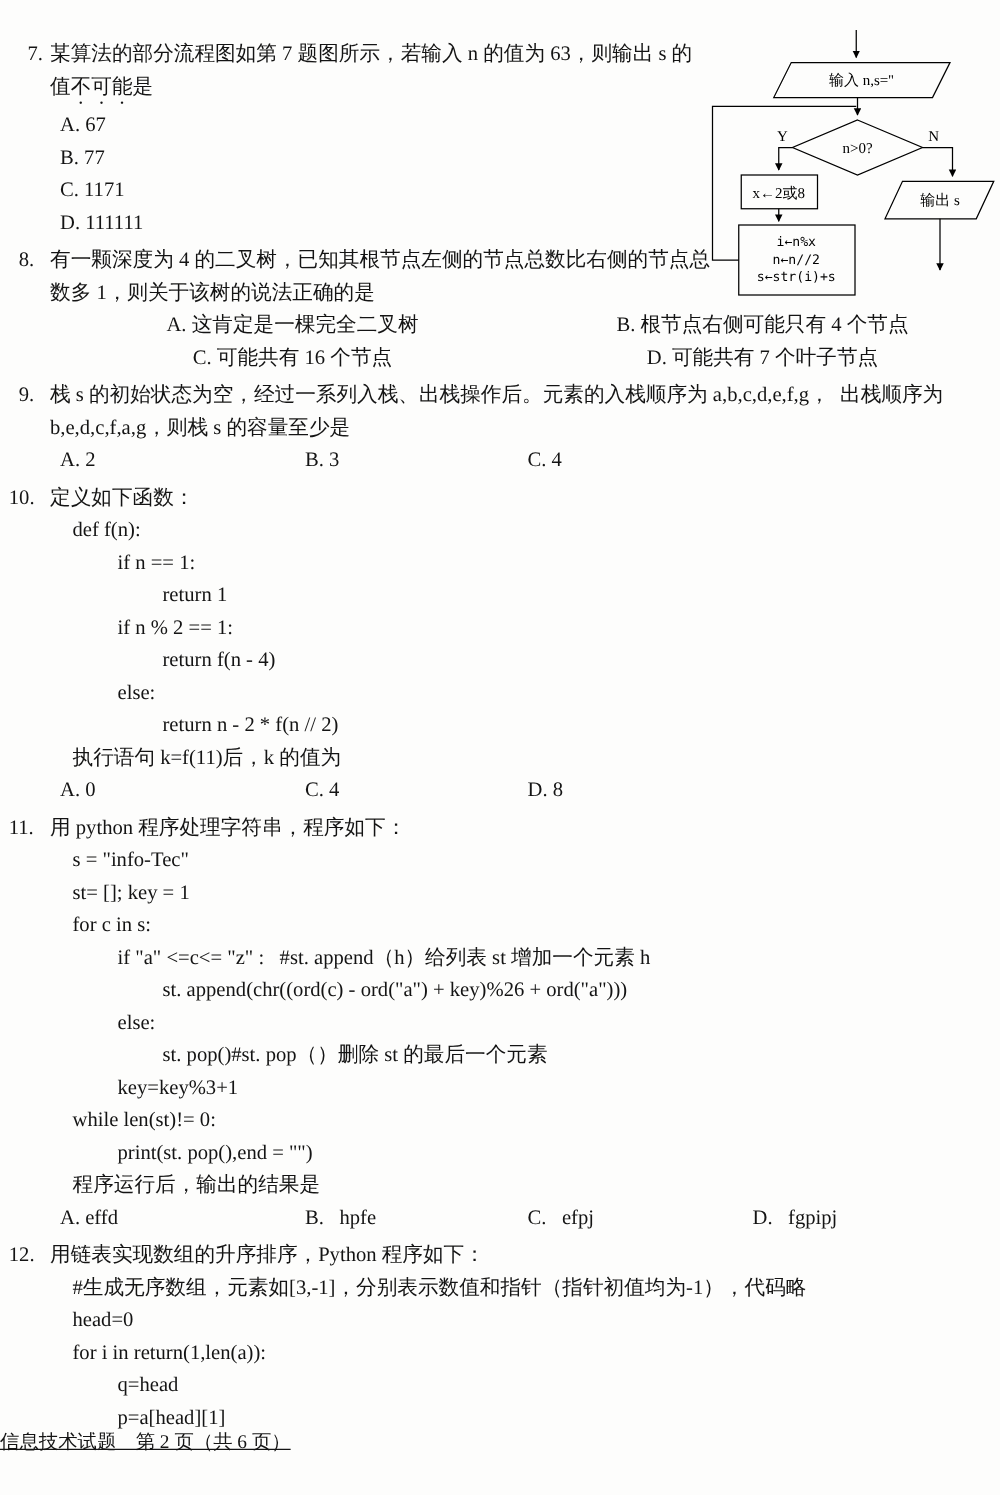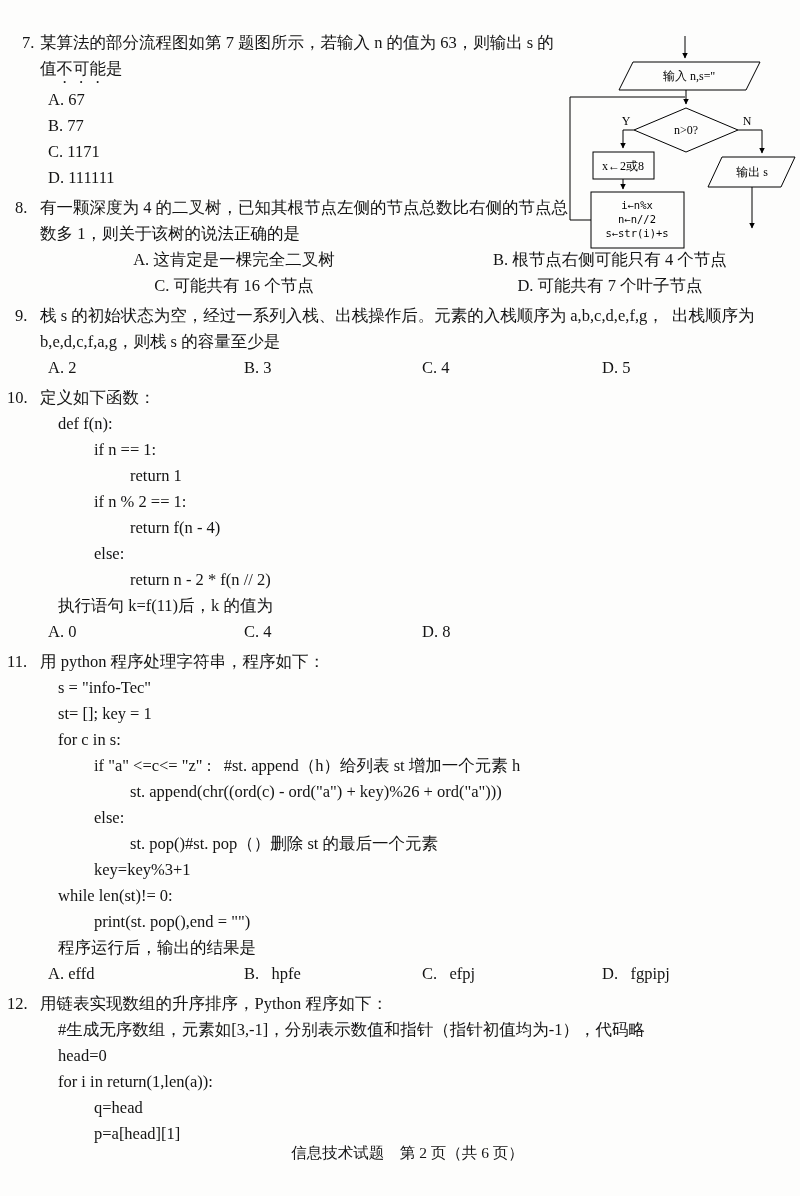--- a/index.html
+++ b/index.html
@@ -17,22 +17,22 @@
   .q7text { display:block; width:528px; }
   .q8text { width:538px;font-family:Liberation Serif, serif; }
   .optv .opt { padding-left:8px; }
   .opts2 { display:grid; grid-template-columns:372px auto; padding-left:8px;text-align:center; }
   .opts4 { display:grid; grid-template-columns:196px 178px 180px auto; padding-left:8px; }
   .c1 { padding-left:18px; }
   .c2 { padding-left:54px; }
   .c3 { padding-left:90px; }
   .emph { -webkit-text-emphasis:filled dot; -webkit-text-emphasis-position:under;
           text-emphasis:filled dot; text-emphasis-position:under right; }
-  .flowchart { position:absolute; left:566px; top:32px; width:234px; height:232px; }
-  .footer { position:absolute; left:15px; right:0; bottom:32px; text-align:center; font-size:15.5px; }
+  .flowchart { position:absolute; left:566px; top:20px; width:234px; height:232px; }
+  .footer { position:absolute; left:0; right:0; bottom:32px; font-size:15.5px;text-decoration:underline; }
   svg .shape { stroke:#000; fill:none; stroke-width:1; }
   svg .conn  { stroke:#000; fill:none; stroke-width:1; }
   svg text { font-family:"Liberation Serif","DejaVu Serif",serif; font-size:12px; fill:#000;
              text-anchor:middle; }
   svg text.mono { font-family:"DejaVu Sans Mono","Liberation Mono",monospace; font-size:10.5px; }
 </style>
 </head>
 <body>
 
 <div class="page">
@@ -95,21 +95,20 @@
   </div>
 
   <div class="q qm">
     <span class="qnum n89">9.</span>
     <div class="qbody">
       <div class="qtext">栈 s 的初始状态为空，经过一系列入栈、出栈操作后。元素的入栈顺序为 a,b,c,d,e,f,g，  出栈顺序为 b,e,d,c,f,a,g，则栈 s 的容量至少是</div>
       <div class="opts4">
         <div class="opt">A. 2</div>
         <div class="opt">B. 3</div>
         <div class="opt">C. 4</div>
-        <div class="opt">D. 5</div>
       </div>
     </div>
   </div>
 
   <div class="q qm">
     <span class="qnum n2d">10.</span>
     <div class="qbody">
       <div class="intro">定义如下函数：</div>
       <div class="code c1">def f(n):</div>
       <div class="code c2">if n == 1:</div>

